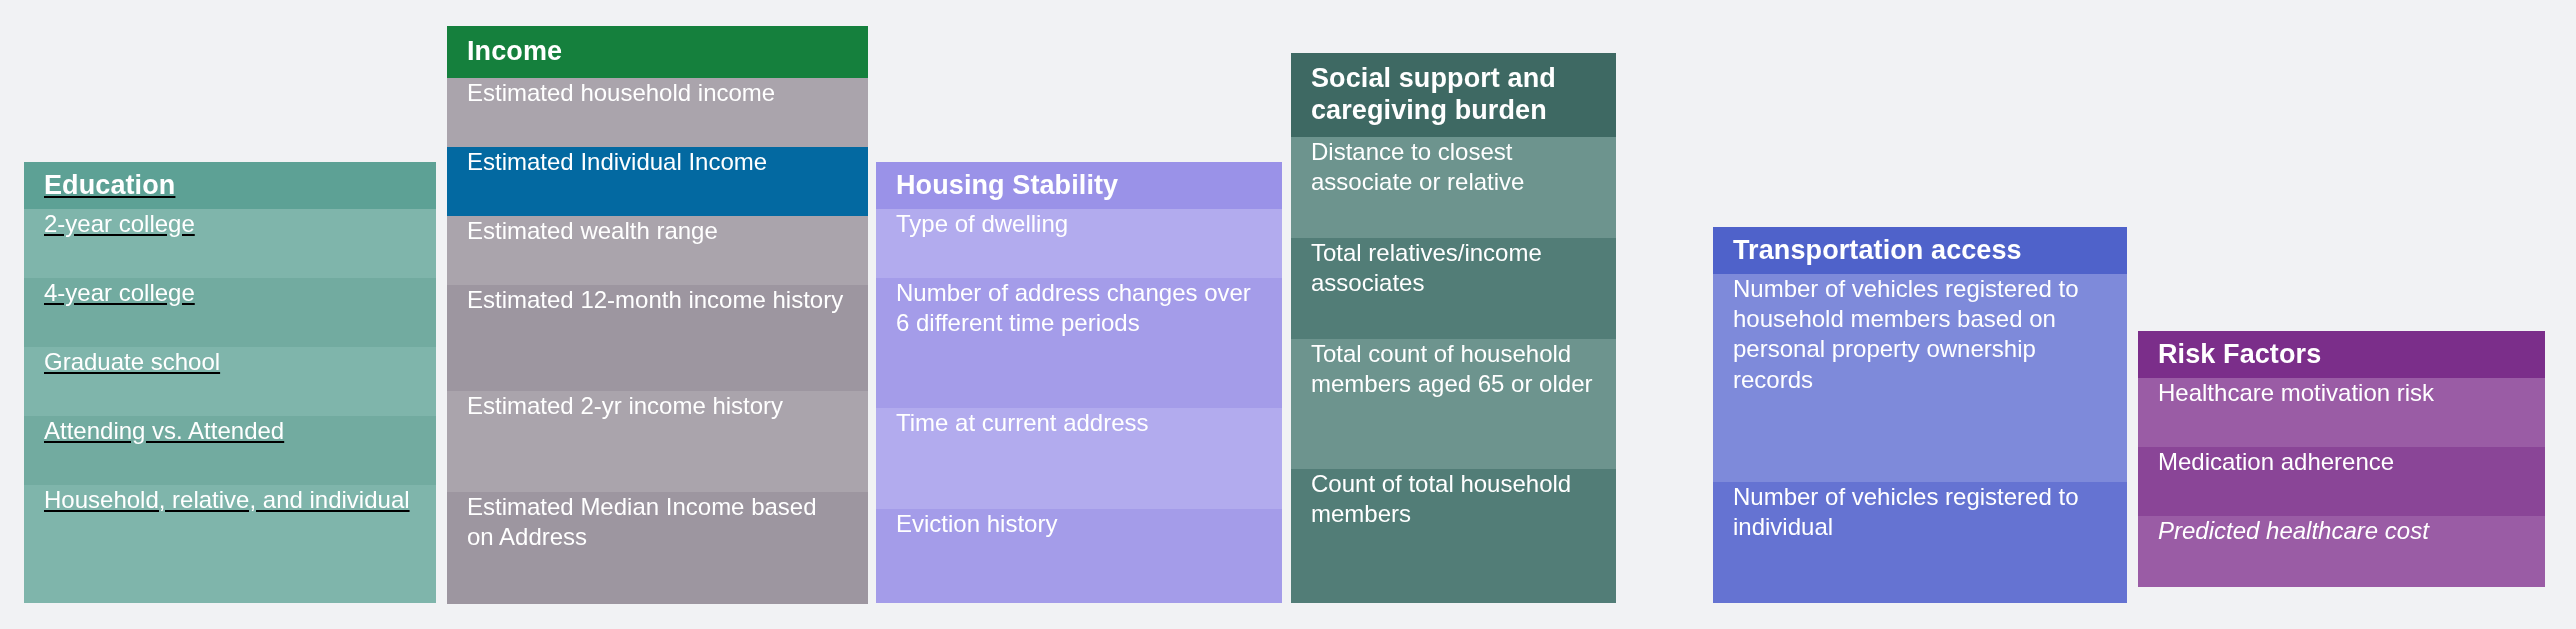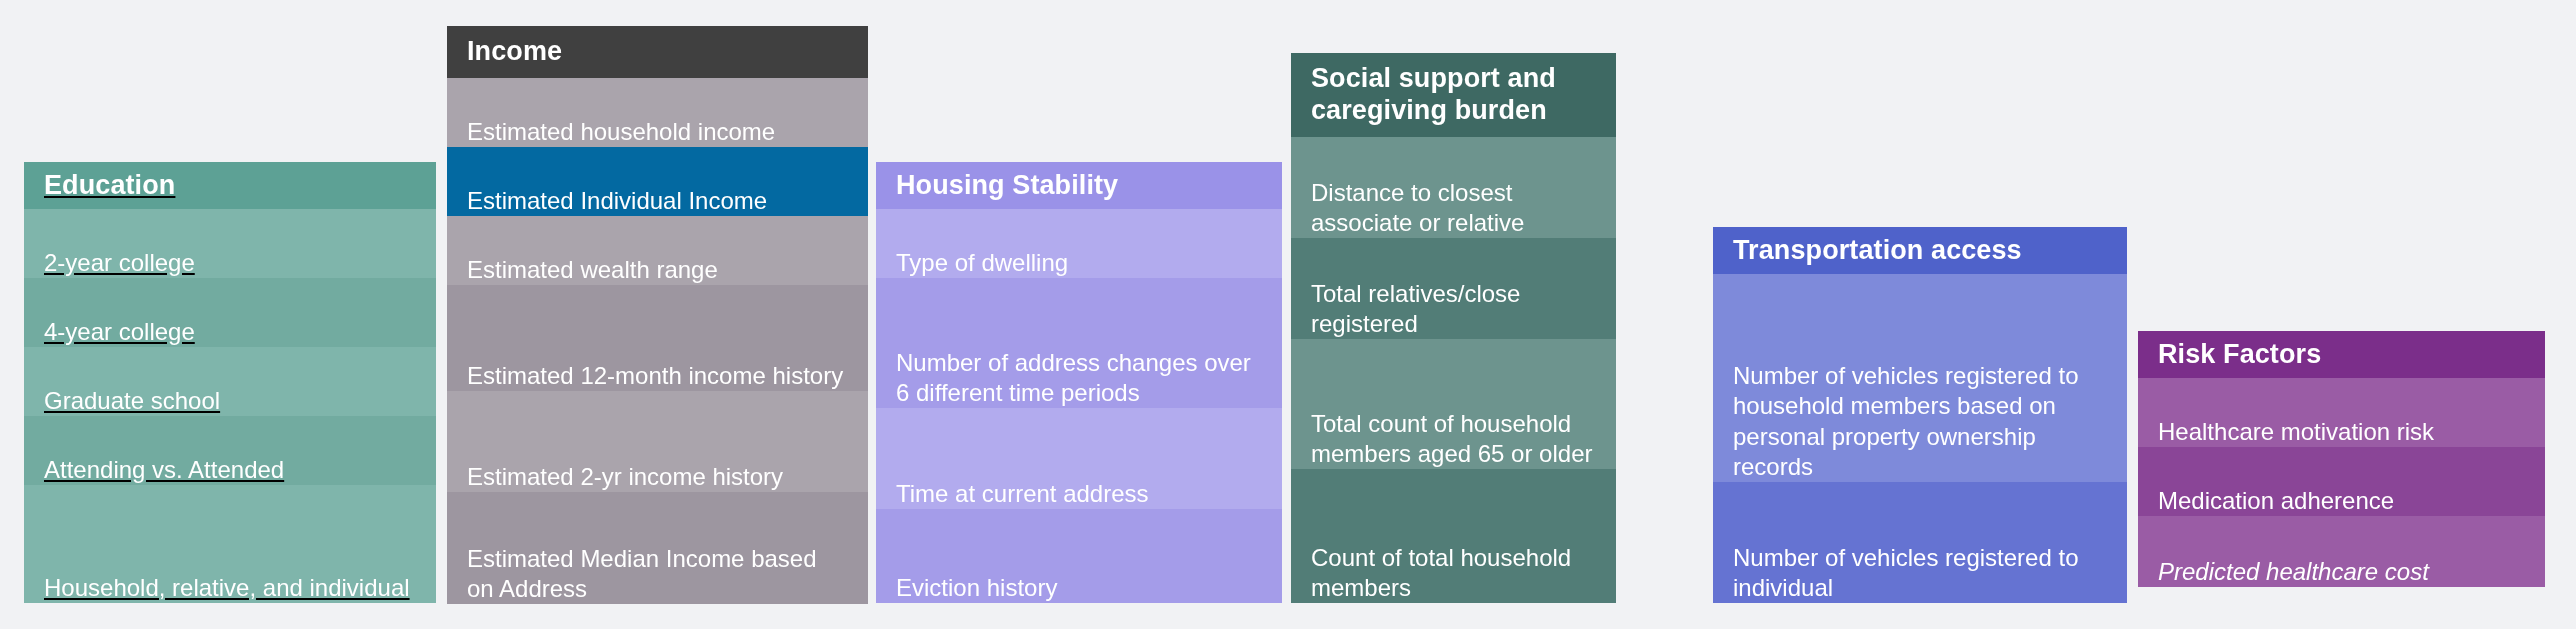--- a/index.html
+++ b/index.html
@@ -40,21 +40,21 @@
     width: 100%;
   }
   .col-items {
     flex: 1 1 auto;
     display: flex;
     flex-direction: column;
   }
   .col-item {
     box-sizing: border-box;
     display: flex;
-    align-items: flex-end;
+    align-items: flex-start;
     color: #ffffff;
     font-size: 24px;
     line-height: 1.26;
     font-weight: 400;
     padding: 0 20px;
   }
   .col-item .itext {
     display: block;
     width: 100%;
   }
@@ -79,21 +79,21 @@
         </div>
         <div class="col-item" style="background: rgb(114, 171, 160); flex: 0 0 69px; height: 69px;">
           <span class="itext">Attending vs. Attended</span>
         </div>
         <div class="col-item" style="background: rgb(127, 181, 171); flex: 0 0 118px; height: 118px;">
           <span class="itext">Household, relative, and individual</span>
         </div>
       </div>
     </div>
     <div class="column" style="left: 447px; top: 26px; width: 421px; height: 577px;">
-      <div class="col-header" style="background: #404040; height: 52px; flex: 0 0 52px;">
+      <div class="col-header" style="background: #15803d; height: 52px; flex: 0 0 52px;">
         <span class="htext">Income</span>
       </div>
       <div class="col-items">
         <div class="col-item" style="background: rgb(170, 164, 172); flex: 0 0 69px; height: 69px;">
           <span class="itext">Estimated household income</span>
         </div>
         <div class="col-item" style="background: #0369a1; flex: 0 0 69px; height: 69px;">
           <span class="itext">Estimated Individual Income</span>
         </div>
         <div class="col-item" style="background: rgb(170, 164, 172); flex: 0 0 69px; height: 69px;">
@@ -131,21 +131,21 @@
     </div>
     <div class="column" style="left: 1291px; top: 53px; width: 325px; height: 550px;">
       <div class="col-header" style="background: rgb(62, 105, 99); height: 84px; flex: 0 0 84px;">
         <span class="htext">Social support and caregiving burden</span>
       </div>
       <div class="col-items">
         <div class="col-item" style="background: rgb(109, 148, 142); flex: 0 0 101px; height: 101px;">
           <span class="itext">Distance to closest associate or relative</span>
         </div>
         <div class="col-item" style="background: rgb(82, 125, 119); flex: 0 0 101px; height: 101px;">
-          <span class="itext">Total relatives/close registered</span>
+          <span class="itext">Total relatives/income associates</span>
         </div>
         <div class="col-item" style="background: rgb(109, 148, 142); flex: 0 0 130px; height: 130px;">
           <span class="itext">Total count of household members aged 65 or older</span>
         </div>
         <div class="col-item" style="background: rgb(82, 125, 119); flex: 0 0 134px; height: 134px;">
           <span class="itext">Count of total household members</span>
         </div>
       </div>
     </div>
     <div class="column" style="left: 1713px; top: 227px; width: 414px; height: 376px;">

